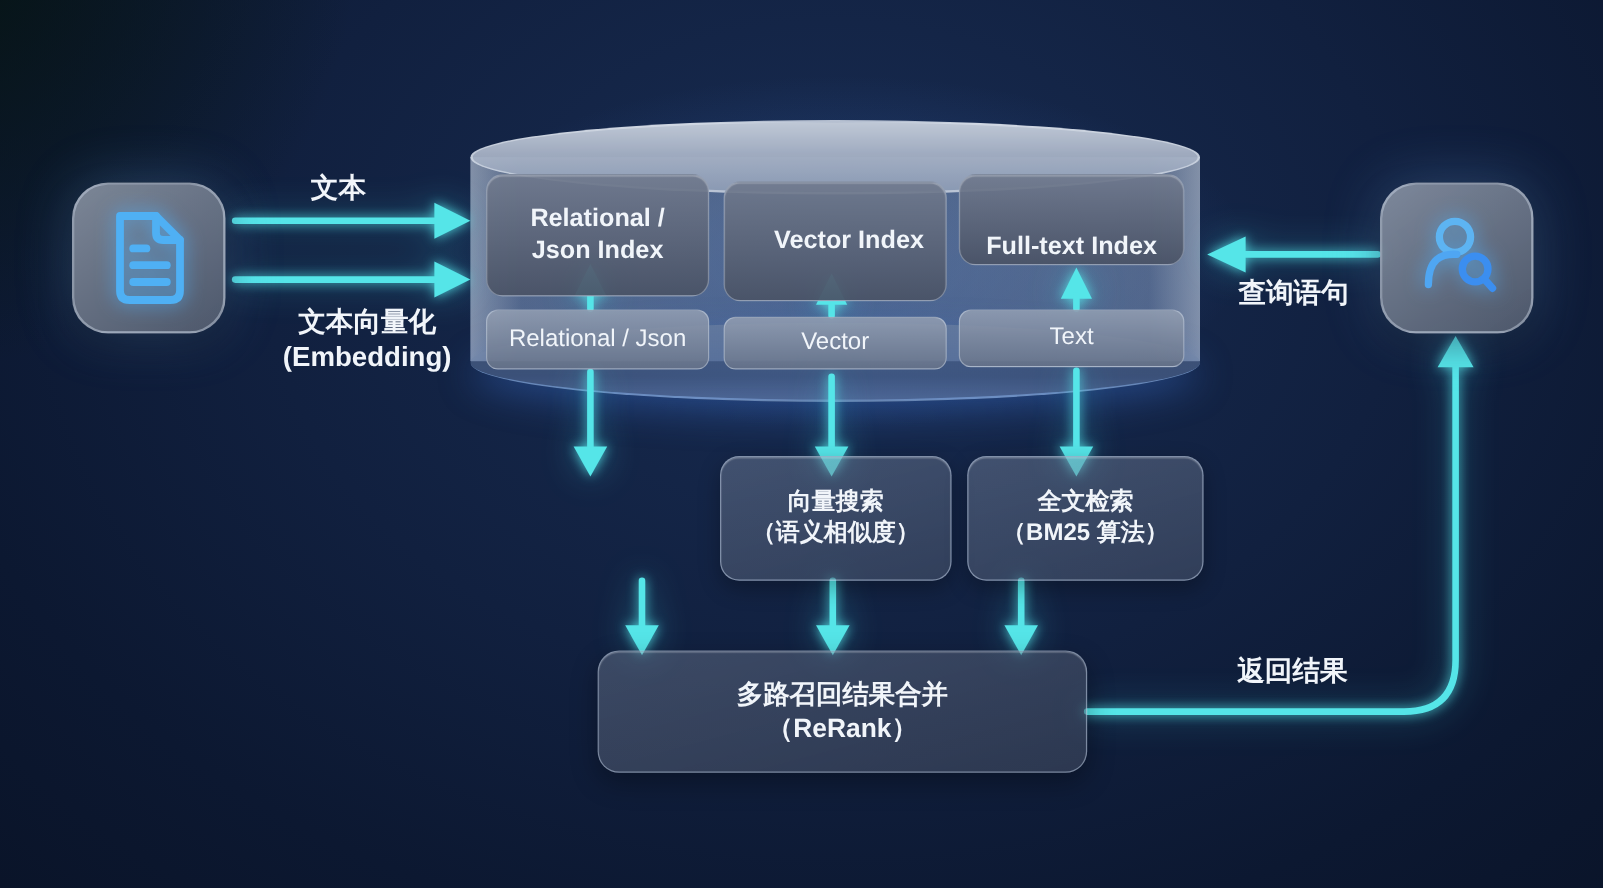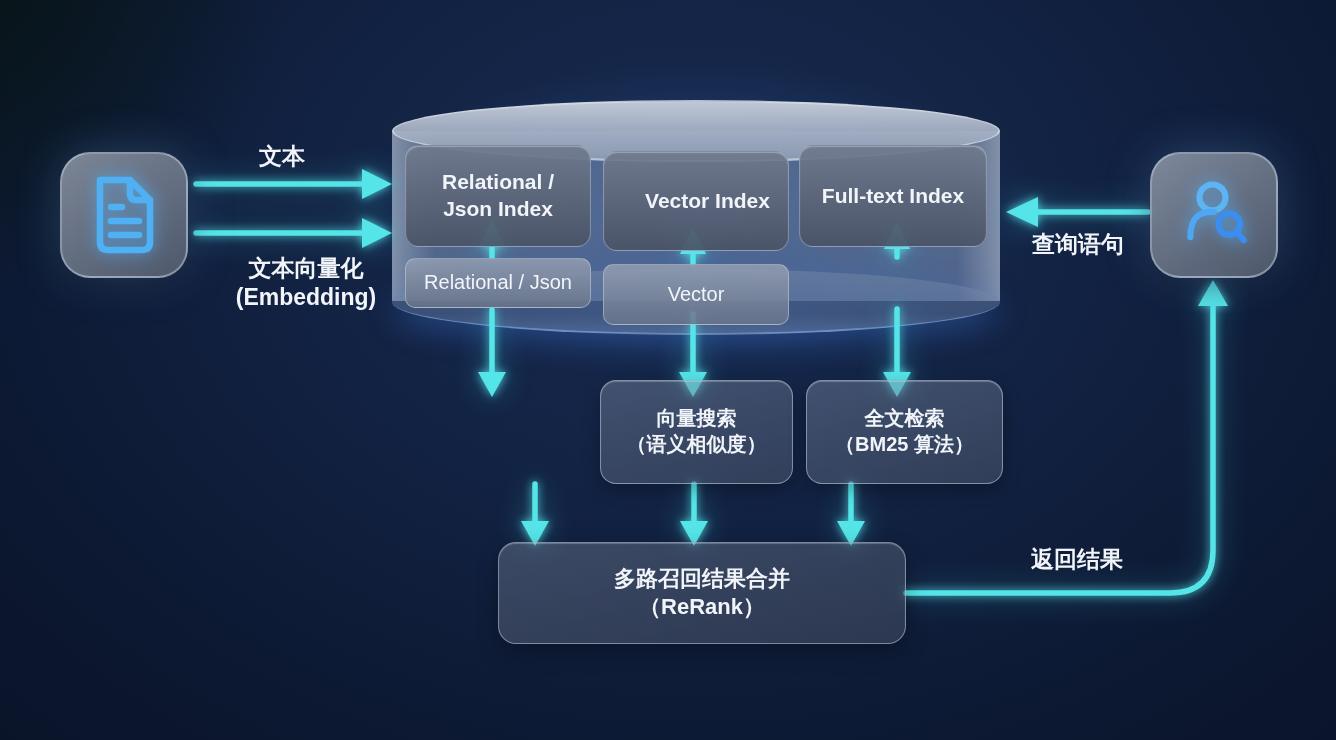--- a/index.html
+++ b/index.html
@@ -158,30 +158,33 @@
   </div>
 
   <div class="abs gbox index-box txt" style="left:405px;top:145px;width:186px;height:102px;">
     <span class="box-line">Relational /</span>
     <span class="box-line">Json Index</span>
   </div>
   <div class="abs gbox index-box txt" style="left:603px;top:151px;width:186px;height:100px;padding-left:23px;">
     <span class="box-line">Vector Index</span>
 
   </div>
-  <div class="abs gbox index-box txt" style="left:799px;top:145px;width:188px;height:102px;">
+  <div class="abs gbox index-box txt" style="left:799px;top:145px;width:188px;height:76px;justify-content:flex-end;">
     <span class="box-line">Full-text Index</span>
 
   </div>
 
   <div class="abs gbox store-box txt" style="left:405px;top:258px;width:186px;height:50px;">
     <span class="box-line">Relational / Json</span>
   </div>
-  <div class="abs gbox store-box txt" style="left:603px;top:264px;width:186px;height:61px;justify-content:center;">
+  <div class="abs gbox store-box txt" style="left:603px;top:264px;width:186px;height:44px;justify-content:center;">
     <span class="box-line">Vector</span>
+  </div>
+  <div class="abs gbox store-box txt" style="left:799px;top:258px;width:188px;height:48px;">
+    <span class="box-line">Text</span>
   </div>
 
   <div class="abs gbox qbox txt" style="left:600px;top:380px;width:193px;height:104px;">
     <span class="box-line">向量搜索</span>
     <span class="box-line">（语义相似度）</span>
   </div>
   <div class="abs gbox qbox txt" style="left:806px;top:380px;width:197px;height:104px;">
     <span class="box-line">全文检索</span>
     <span class="box-line">（BM25 算法）</span>
   </div>

